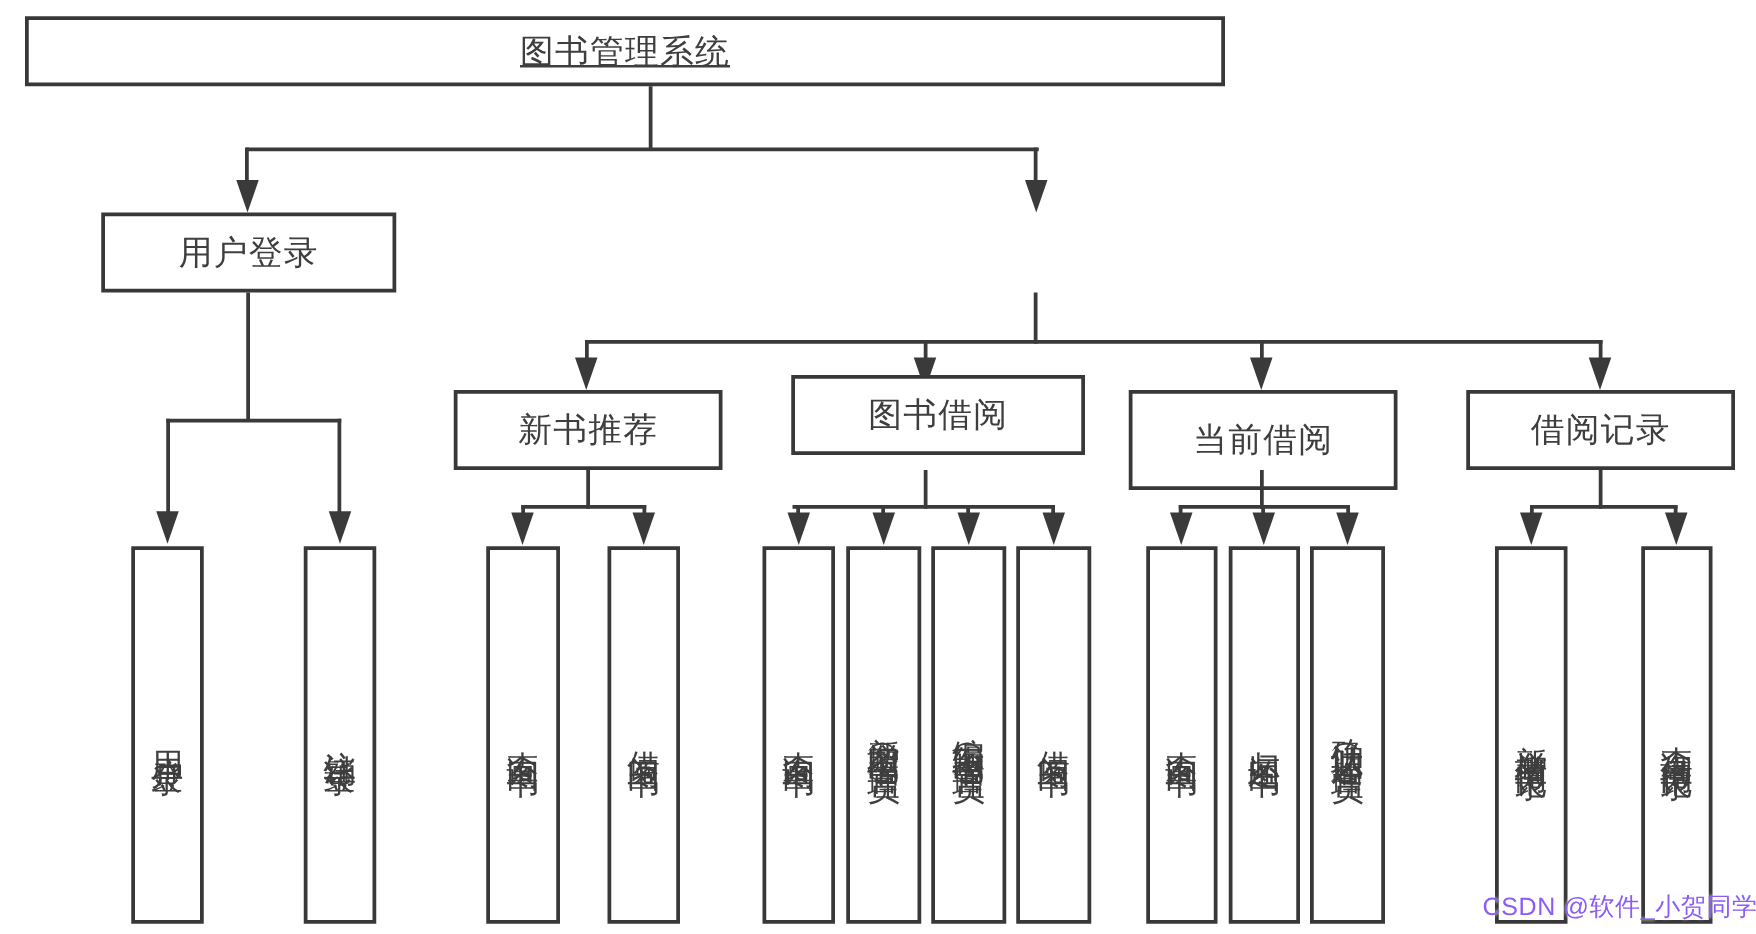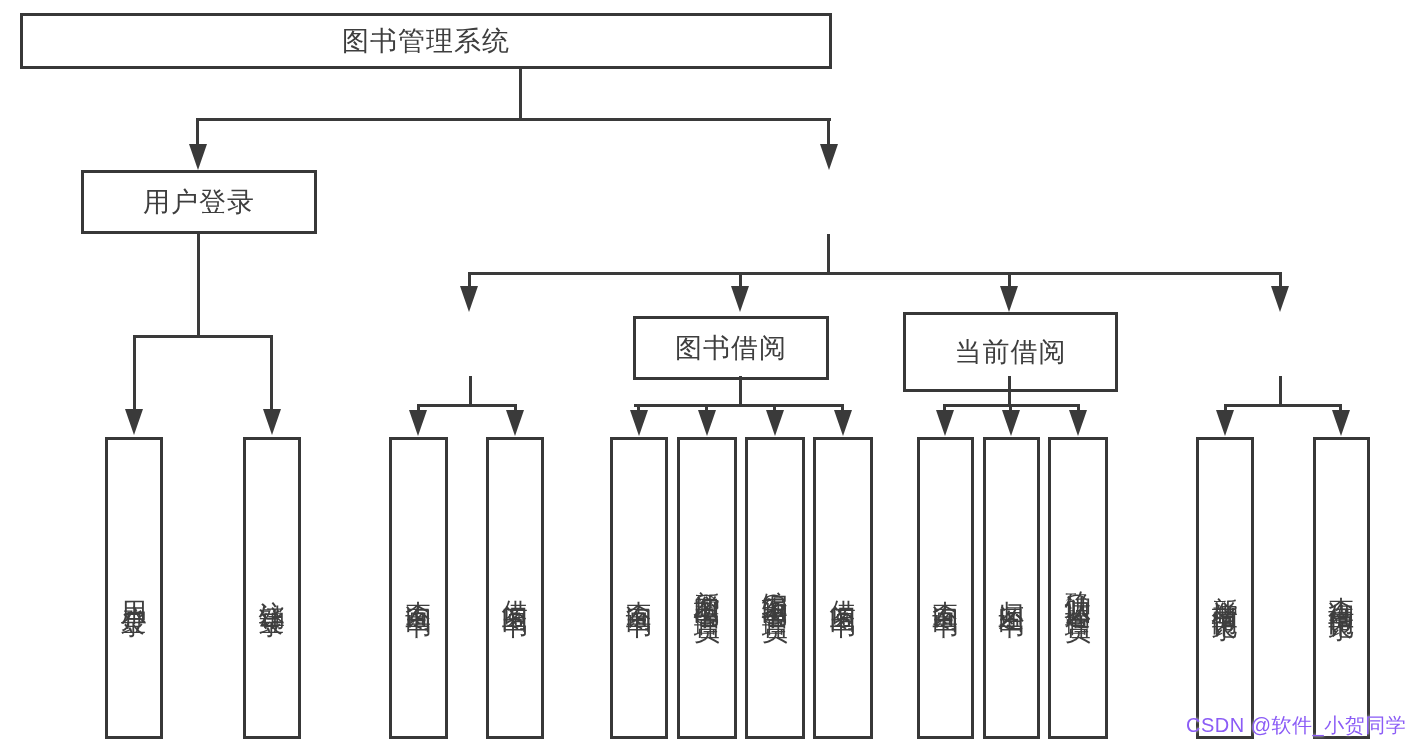--- a/index.html
+++ b/index.html
@@ -20,21 +20,21 @@
 
   .watermark { position:absolute; left:1186px; top:712px; font-size:20px;
                color:#8b5cf6; white-space:nowrap; z-index:5;
                text-shadow:0 0 3px #ffffff; letter-spacing:0.5px; }
 </style>
 </head>
 <body>
 
 <div class="stage">
 
-  <div class="box hbox" style="left:20px; top:13px; width:812px; height:56px;">
+  <div class="box hbox" style="left:20px; top:13px; width:960px; height:56px;text-decoration:underline;">
     <span>图书管理系统</span>
   </div>
 
   <div class="vl" style="left:519px; top:69px; height:51px;"></div>
   <div class="hl" style="left:197px; top:118px; width:634px;"></div>
   <div class="vl" style="left:196px; top:118px; height:30px;"></div>
   <div class="vl" style="left:827px; top:118px; height:30px;"></div>
   <div class="arr" style="left:189px; top:144px;"></div>
   <div class="arr" style="left:820px; top:144px;"></div>
 
@@ -53,25 +53,31 @@
   <div class="hl" style="left:468px; top:272px; width:814px;"></div>
   <div class="vl" style="left:468px; top:272px; height:18px;"></div>
   <div class="vl" style="left:739px; top:272px; height:18px;"></div>
   <div class="vl" style="left:1008px; top:272px; height:18px;"></div>
   <div class="vl" style="left:1279px; top:272px; height:18px;"></div>
   <div class="arr" style="left:460px; top:286px;"></div>
   <div class="arr" style="left:731px; top:286px;"></div>
   <div class="arr" style="left:1000px; top:286px;"></div>
   <div class="arr" style="left:1271px; top:286px;"></div>
 
-  <div class="box hbox" style="left:633px; top:316px; width:196px; height:64px;">
+  <div class="box hbox" style="left:363px; top:312px; width:215px; height:64px;">
+    <span>新书推荐</span>
+  </div>
+  <div class="box hbox" style="left:633px; top:300px; width:235px; height:64px;">
     <span>图书借阅</span>
   </div>
   <div class="box hbox" style="left:903px; top:312px; width:215px; height:80px;">
     <span>当前借阅</span>
+  </div>
+  <div class="box hbox" style="left:1173px; top:312px; width:215px; height:64px;">
+    <span>借阅记录</span>
   </div>
 
   <div class="vl" style="left:469px; top:376px; height:31px;"></div>
   <div class="hl" style="left:417px; top:404px; width:100px;"></div>
   <div class="vl" style="left:417px; top:404px; height:8px;"></div>
   <div class="vl" style="left:514px; top:404px; height:8px;"></div>
   <div class="arr" style="left:409px; top:410px;"></div>
   <div class="arr" style="left:506px; top:410px;"></div>
 
   <div class="vl" style="left:739px; top:376px; height:31px;"></div>

